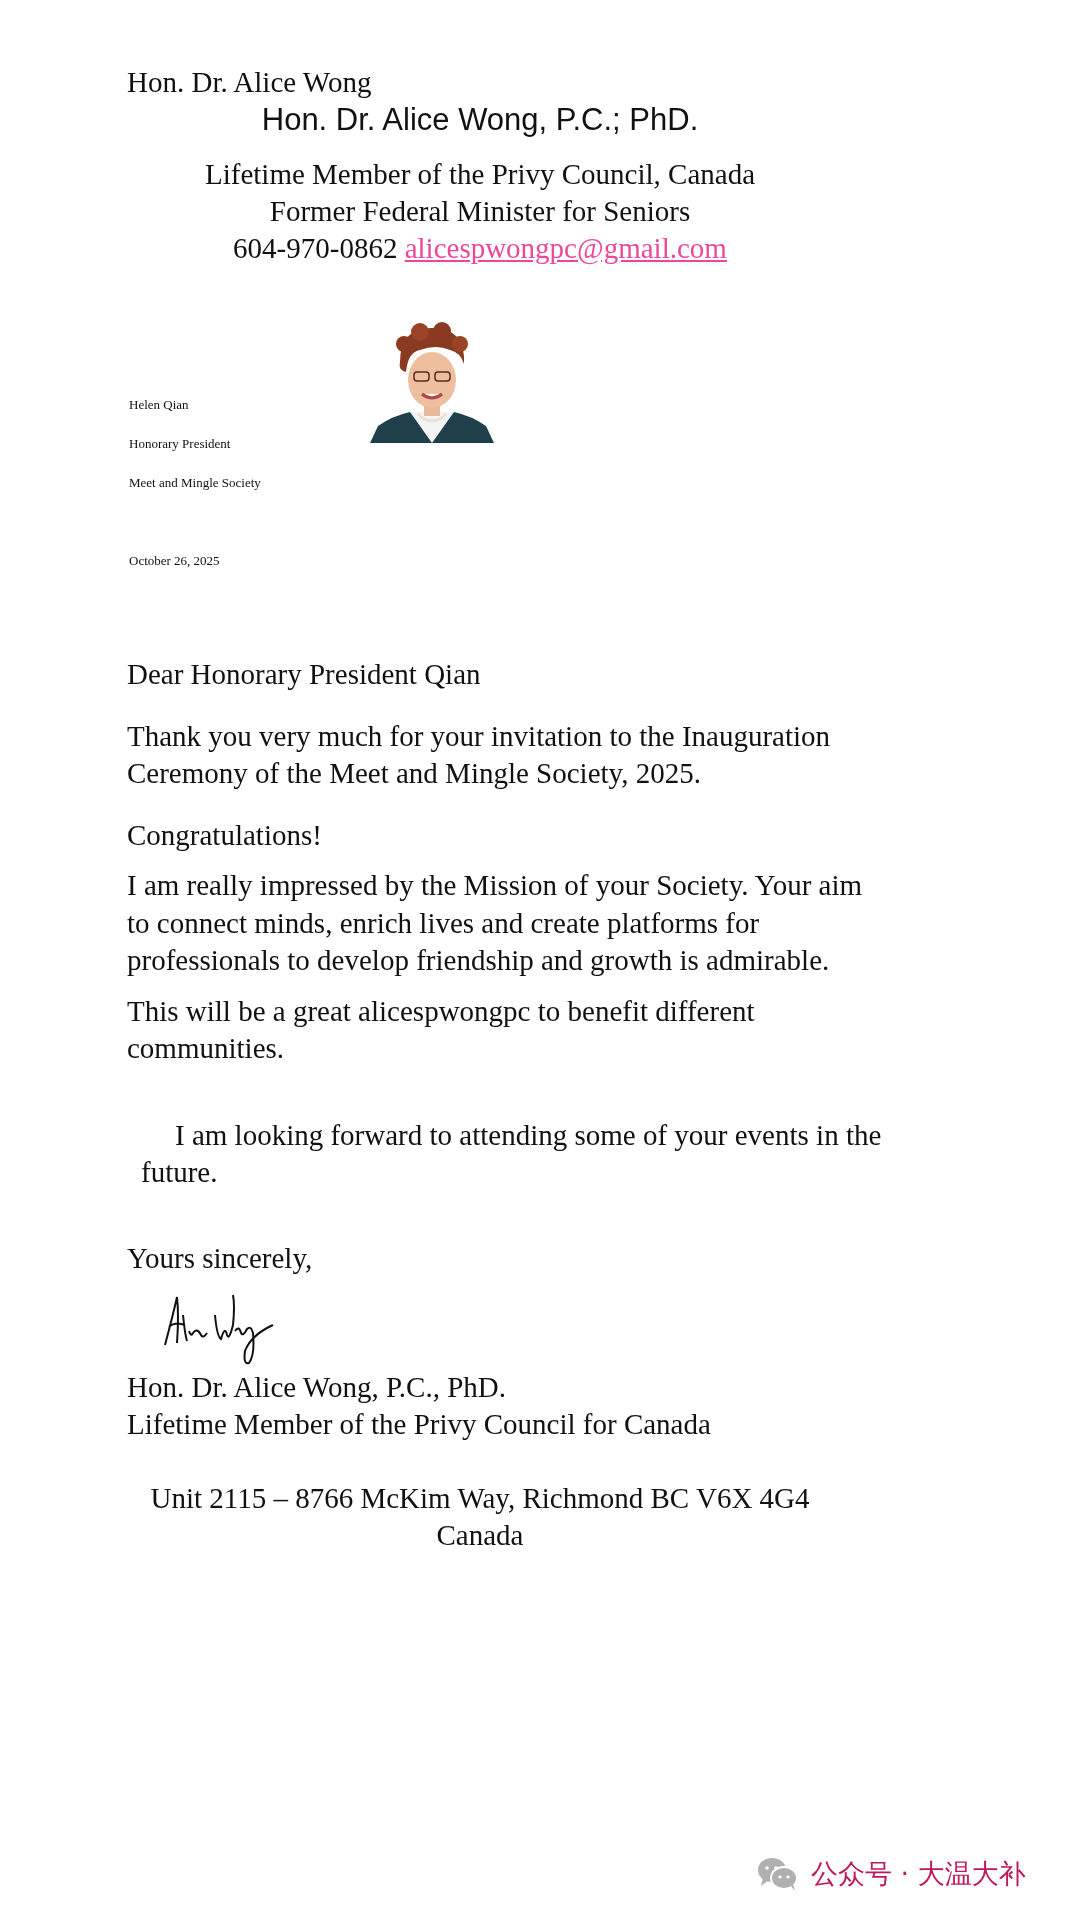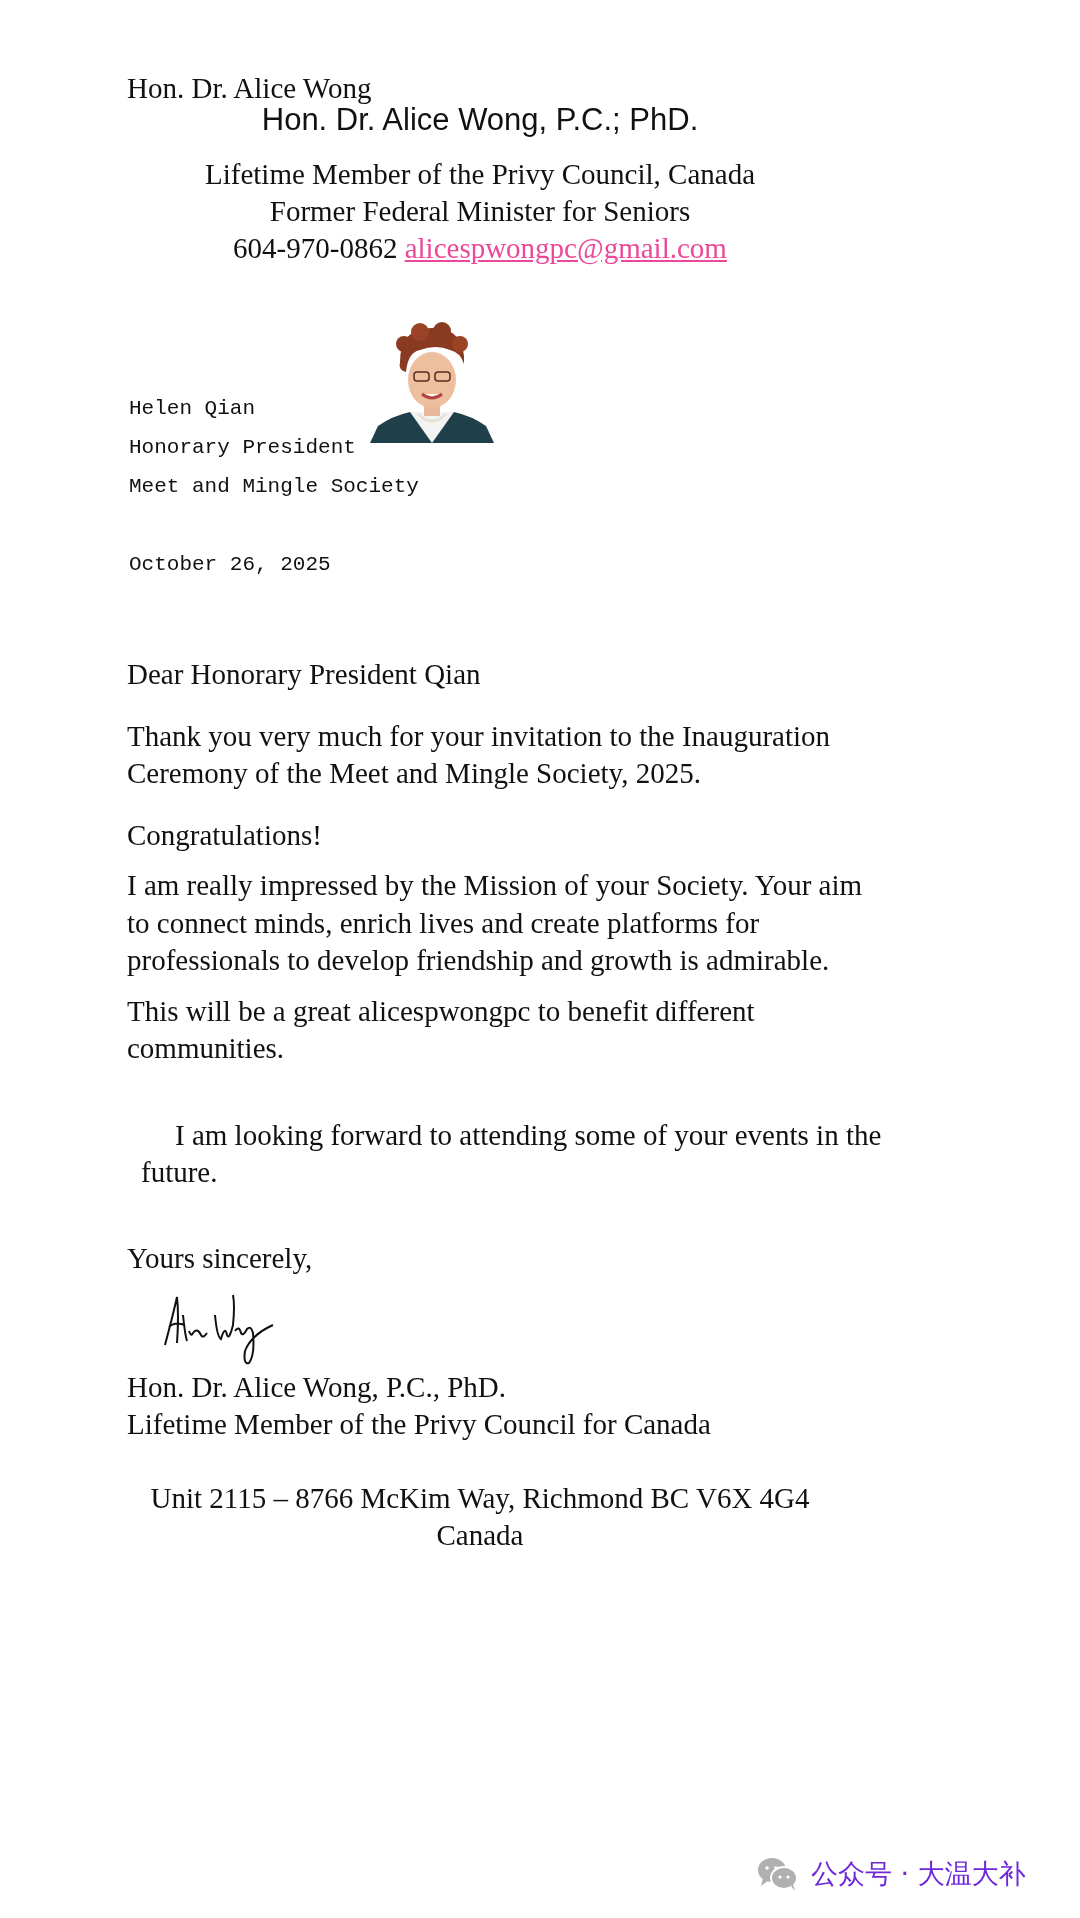--- a/index.html
+++ b/index.html
@@ -1,35 +1,35 @@
 <!DOCTYPE html>
 <html><head>
 <meta charset="utf-8">
 <style>
   html, body { margin:0; padding:0; }
   body { width:1080px; height:1918px; background:#ffffff; position:relative; overflow:hidden;
          font-family:"Liberation Serif", serif; color:#111; }
   .ln { position:absolute; white-space:nowrap; line-height:1; }
   .serif29 { font-family:"Liberation Serif", serif; font-size:29px; }
   .sans { font-family:"Liberation Sans", sans-serif; font-size:31px; }
-  .small { font-family:Liberation Mono, monospace; font-size:21px; }
+  .small { font-family:Liberation Serif, serif; font-size:13px; }
   .center { left:0; width:960px; text-align:center; }
   a.email { color:#ec4899; text-decoration:underline; }
   .photo { position:absolute; left:370px; top:322px; width:124px; height:121px; }
   .sig { position:absolute; left:155px; top:1285px; width:140px; height:80px; }
   .wm { position:absolute; left:757px; top:1856px; height:36px; display:flex; align-items:center;
-        font-family:"DejaVu Sans", sans-serif; font-size:27px; color:#6d28d9; }
+        font-family:"DejaVu Sans", sans-serif; font-size:27px; color:#be185d; }
   .wm-icon { width:42px; height:36px; margin-right:12px; }
 </style>
 </head>
 <body>
 
 <div>
 
-  <div class="ln serif29" style="left:127px; top:74px;">Hon. Dr. Alice Wong</div>
+  <div class="ln serif29" style="left:127px; top:68px;">Hon. Dr. Alice Wong</div>
   <div class="ln sans center" style="top:104px;">Hon. Dr. Alice Wong, P.C.; PhD.</div>
   <div class="ln serif29 center" style="top:160px;">Lifetime Member of the Privy Council, Canada</div>
   <div class="ln serif29 center" style="top:197px;">Former Federal Minister for Seniors</div>
   <div class="ln serif29 center" style="top:234px;">
     <span>604-970-0862</span>
     <a class="email" href="#">alicespwongpc@gmail.com</a>
   </div>
 
   <svg class="photo" viewBox="0 0 124 121">
     <rect width="124" height="121" fill="#ffffff"></rect>

